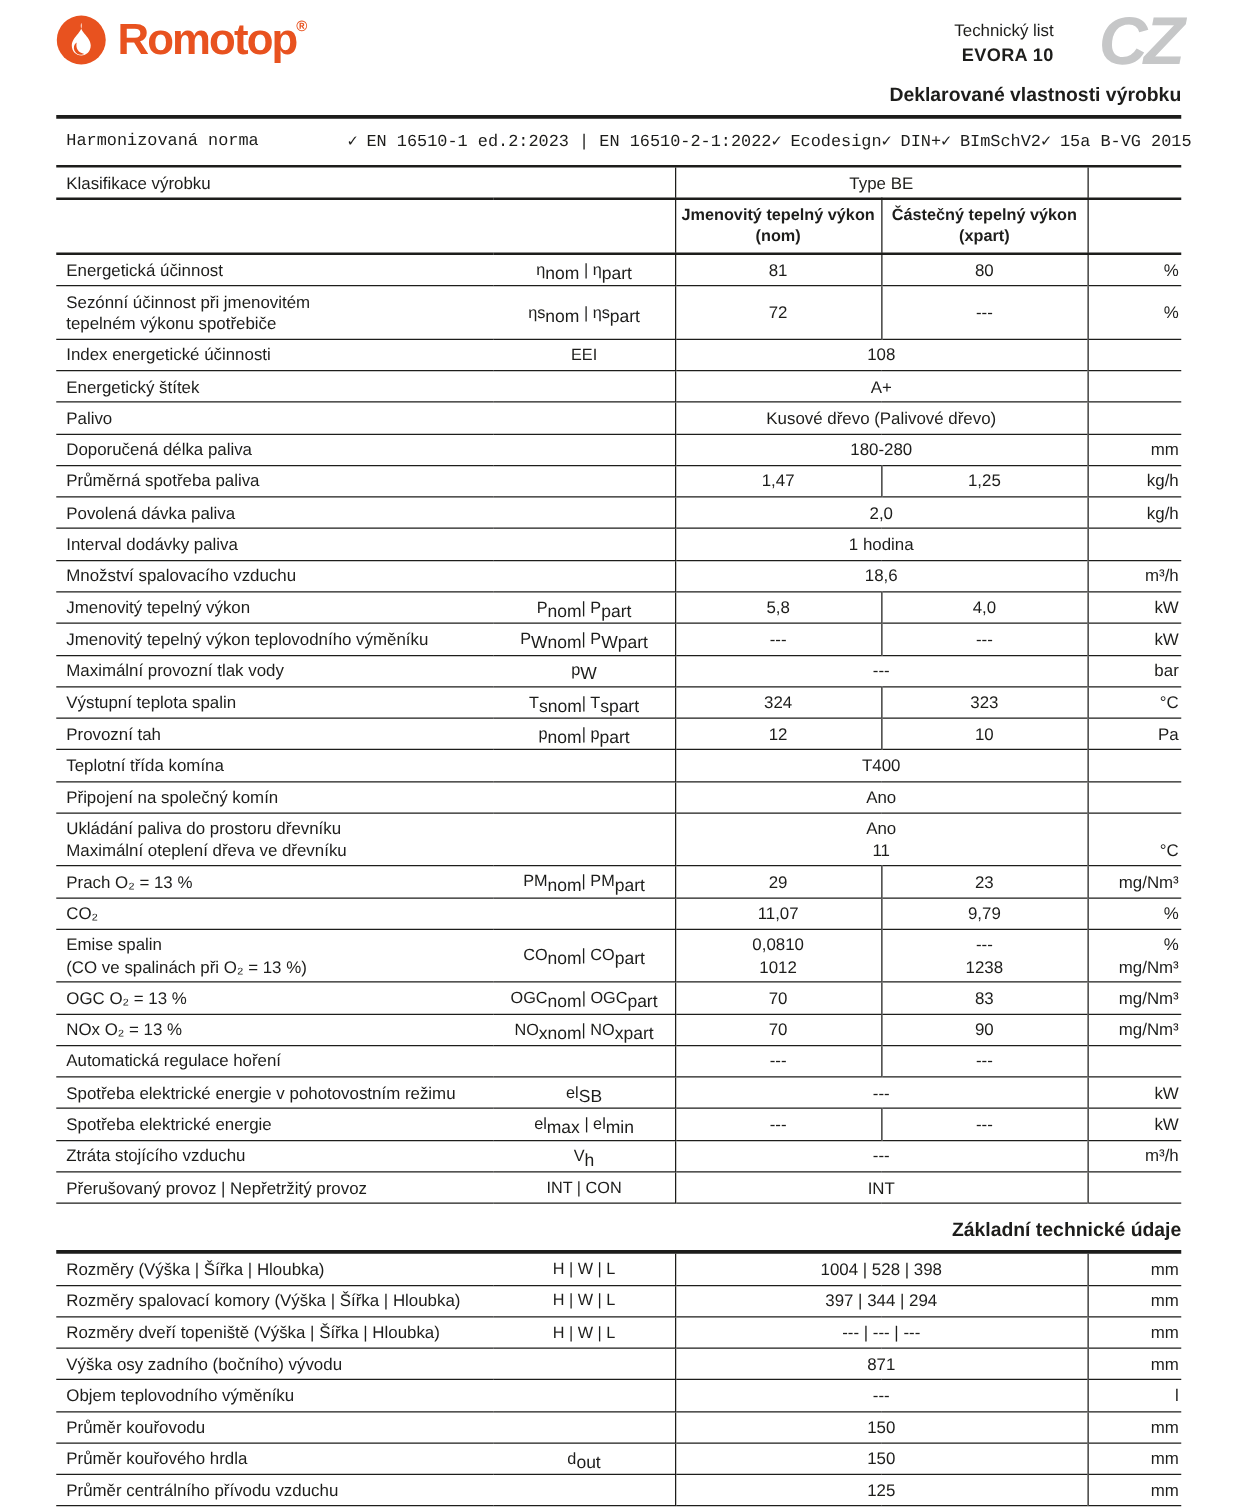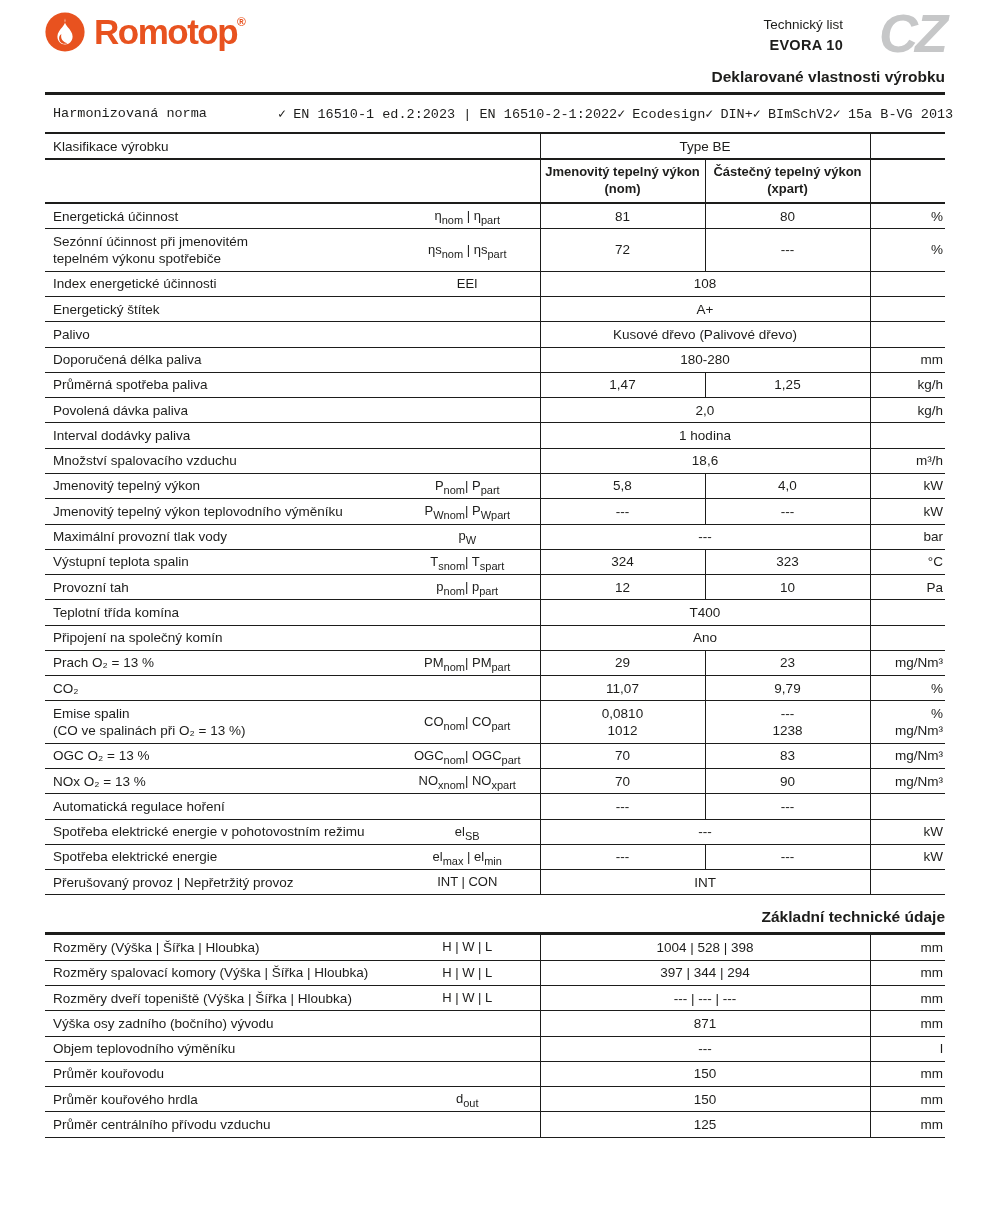--- a/index.html
+++ b/index.html
@@ -30,21 +30,21 @@
   table{width:100%;border-collapse:collapse;table-layout:fixed;font-size:13.5px;}
   td{padding:3.5px 0;line-height:1.28;vertical-align:middle;overflow:hidden;}
   tr{border-bottom:1.5px solid var(--ink);}
   tr.hdr-row{border-bottom-width:2px;}
   .cell-label{padding-left:8px;text-align:left;}
   .cell-sym{text-align:center;font-size:13px;}
   .cell-val{text-align:center;}
   .cell-unit{text-align:right;padding-right:2px;}
   .bl{border-left:1.5px solid var(--ink);}
   .bottom{vertical-align:bottom;}
-  sub{font-size:11px;line-height:0;}
+  sub{font-size:14px;line-height:0;}
   .colhead{font-weight:700;text-align:center;font-size:13px;line-height:1.3;padding:4px 2px;}
   .line{display:block;}
 </style>
 </head>
 <body>
 
 <div class="page">
 
   <div class="hdr">
     <div class="logo">
@@ -64,21 +64,21 @@
 
   <h2 class="sec">Deklarované vlastnosti výrobku</h2>
 
   <div class="norm-row">
     <span class="norm-label">Harmonizovaná norma</span>
     <span class="norm-items" id="norm-items">
         <span class="norm-item"><span class="check">✓</span><span>EN 16510-1 ed.2:2023 | EN 16510-2-1:2022</span></span>
         <span class="norm-item"><span class="check">✓</span><span>Ecodesign</span></span>
         <span class="norm-item"><span class="check">✓</span><span>DIN+</span></span>
         <span class="norm-item"><span class="check">✓</span><span>BImSchV2</span></span>
-        <span class="norm-item"><span class="check">✓</span><span>15a B-VG 2013</span></span>
+        <span class="norm-item"><span class="check">✓</span><span>15a B-VG 2015</span></span>
       </span>
   </div>
 
   <table>
     <colgroup>
         <col style="width:350px">
         <col style="width:145px">
         <col style="width:165px">
         <col style="width:165px">
         <col style="width:75px">
@@ -211,20 +211,32 @@
           <td class="cell-val bl" colspan="2">T400</td>
           <td class="cell-unit bl"></td>
         </tr>
         <tr>
           <td class="cell-label">Připojení na společný komín</td>
           <td class="cell-sym"></td>
           <td class="cell-val bl" colspan="2">Ano</td>
           <td class="cell-unit bl"></td>
         </tr>
         <tr>
+          <td class="cell-label">
+            <div class="line">Ukládání paliva do prostoru dřevníku</div>
+            <div class="line">Maximální oteplení dřeva ve dřevníku</div>
+          </td>
+          <td class="cell-sym"></td>
+          <td class="cell-val bl" colspan="2">
+            <div class="line">Ano</div>
+            <div class="line">11</div>
+          </td>
+          <td class="cell-unit bl bottom">°C</td>
+        </tr>
+        <tr>
           <td class="cell-label">Prach O₂ = 13 %</td>
           <td class="cell-sym">PM<sub>nom</sub>| PM<sub>part</sub></td>
           <td class="cell-val bl">29</td>
           <td class="cell-val bl">23</td>
           <td class="cell-unit bl">mg/Nm³</td>
         </tr>
         <tr>
           <td class="cell-label">CO₂</td>
           <td class="cell-sym"></td>
           <td class="cell-val bl">11,07</td>
@@ -276,20 +288,26 @@
           <td class="cell-sym">el<sub>SB</sub></td>
           <td class="cell-val bl" colspan="2">---</td>
           <td class="cell-unit bl">kW</td>
         </tr>
         <tr>
           <td class="cell-label">Spotřeba elektrické energie</td>
           <td class="cell-sym">el<sub>max</sub> | el<sub>min</sub></td>
           <td class="cell-val bl">---</td>
           <td class="cell-val bl">---</td>
           <td class="cell-unit bl">kW</td>
+        </tr>
+        <tr>
+          <td class="cell-label">Ztráta stojícího vzduchu</td>
+          <td class="cell-sym">V<sub>h</sub></td>
+          <td class="cell-val bl" colspan="2">---</td>
+          <td class="cell-unit bl">m³/h</td>
         </tr>
         <tr>
           <td class="cell-label">Přerušovaný provoz | Nepřetržitý provoz</td>
           <td class="cell-sym">INT | CON</td>
           <td class="cell-val bl" colspan="2">INT</td>
           <td class="cell-unit bl"></td>
         </tr>
       </tbody>
   </table>
 

